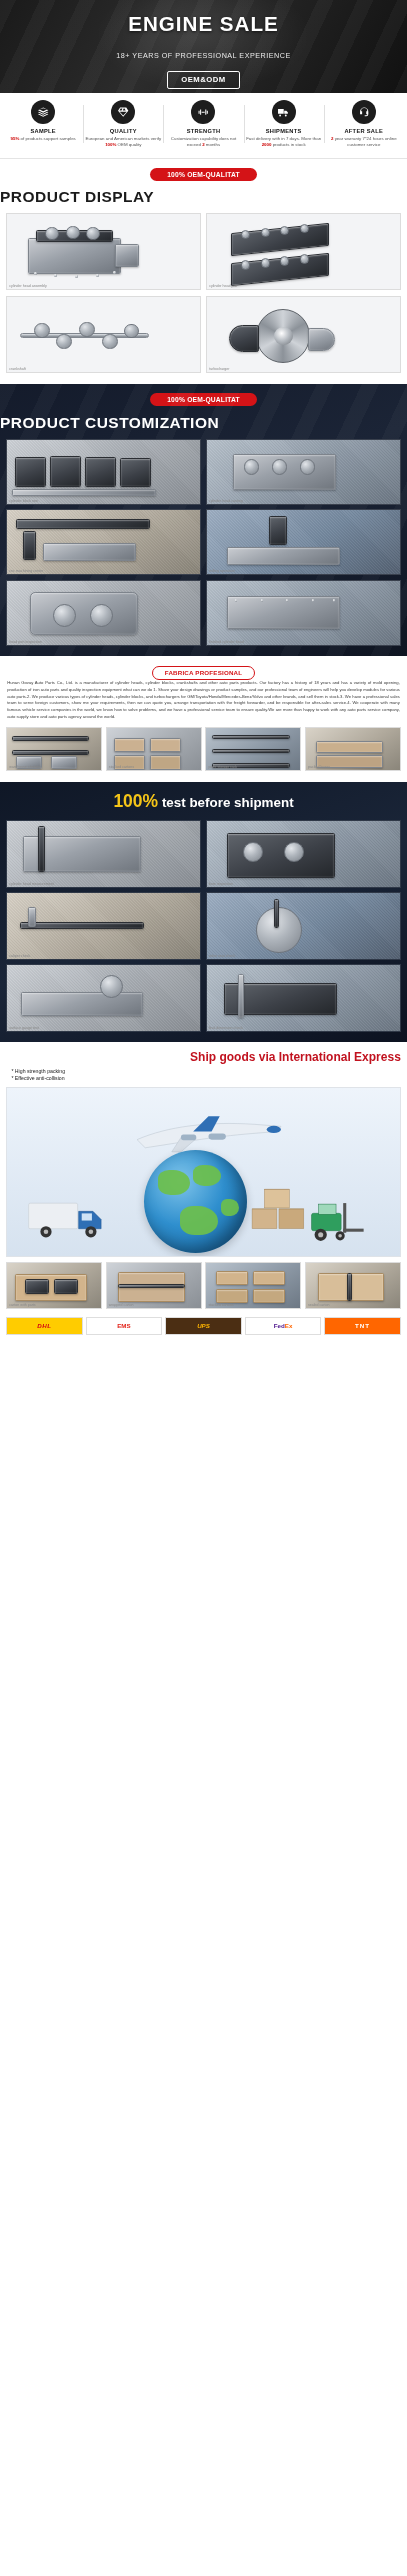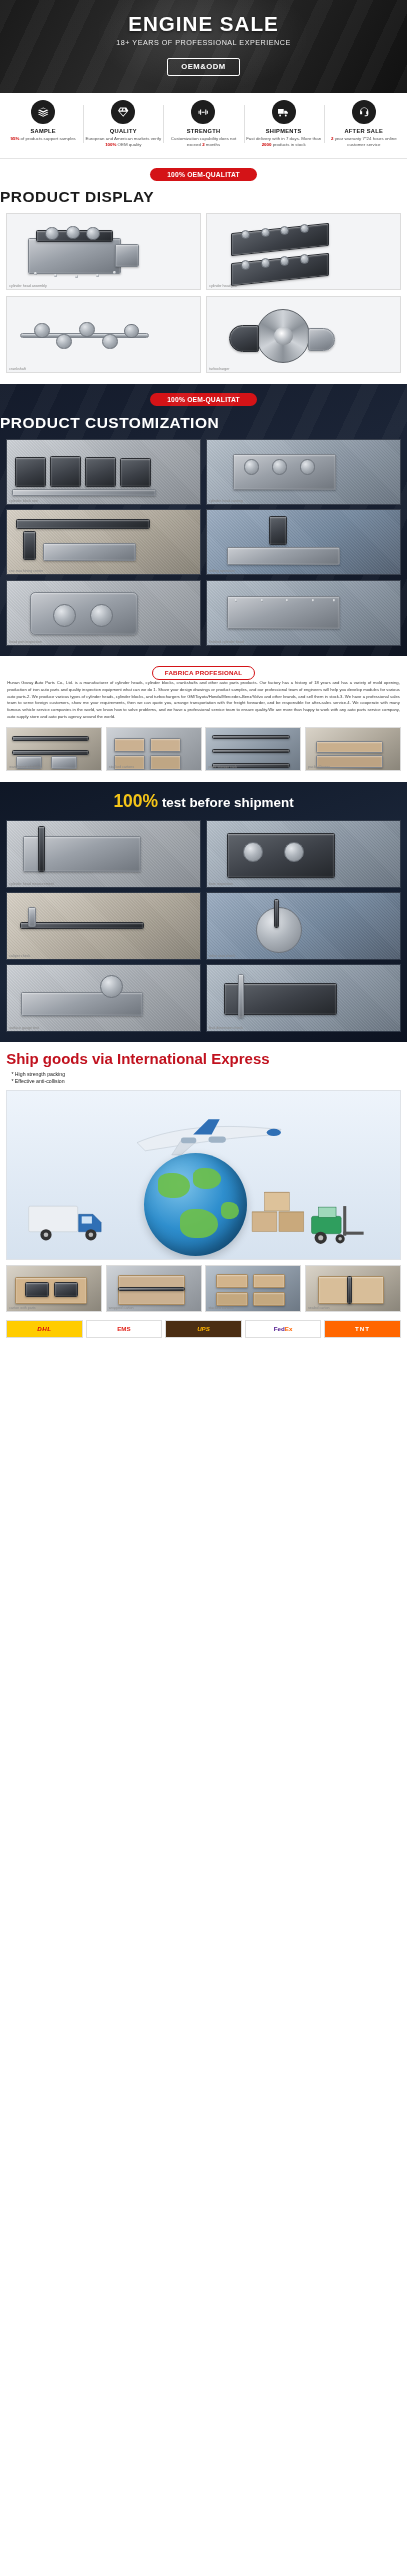--- a/index.html
+++ b/index.html
@@ -32,21 +32,21 @@
     position: relative;
     padding-top: 12.4px;
     font-size: 20.6px;
     font-weight: bold;
     letter-spacing: 1px;
     color: #fff;
     text-shadow: 0 1px 3.1px rgba(0,0,0,0.7);
   }
   .hero-sub {
     position: relative;
-    margin-top: 2px;
+    margin-top: 15px;
     font-size: 7.2px;
     letter-spacing: 0.5px;
     color: #e9e9e9;
   }
   .hero-badge {
     position: relative;
     display: inline-block;
     margin-top: 10.3px;
     padding: 3.6px 13.4px;
     border: 1px solid #ffffff;
@@ -250,21 +250,21 @@
     grid-template-columns: 1fr 1fr;
     gap: 4.1px;
     padding: 8.2px 6.2px 0 6.2px;
     position: relative;
   }
   .test-grid .ph { height: 68px; border-color: #2f3847; }
 
   
   .ship-sec { padding: 8.2px 6.2px 5.2px 6.2px; }
   .ship-title {
-    font-size: 15px; font-weight: bold; color: #c1121f; text-align:left;
+    font-size: 12px; font-weight: bold; color: #c1121f; text-align:right;
   }
   .ship-points { margin: 4.1px 0 5.2px 5.2px; }
   .ship-points li {
     list-style: none;
     font-size: 5.2px;
     color: #222;
     margin-bottom: 1.5px;
   }
   .ship-points li::before { content:"* "; color:#222; }
   .ship-art {

